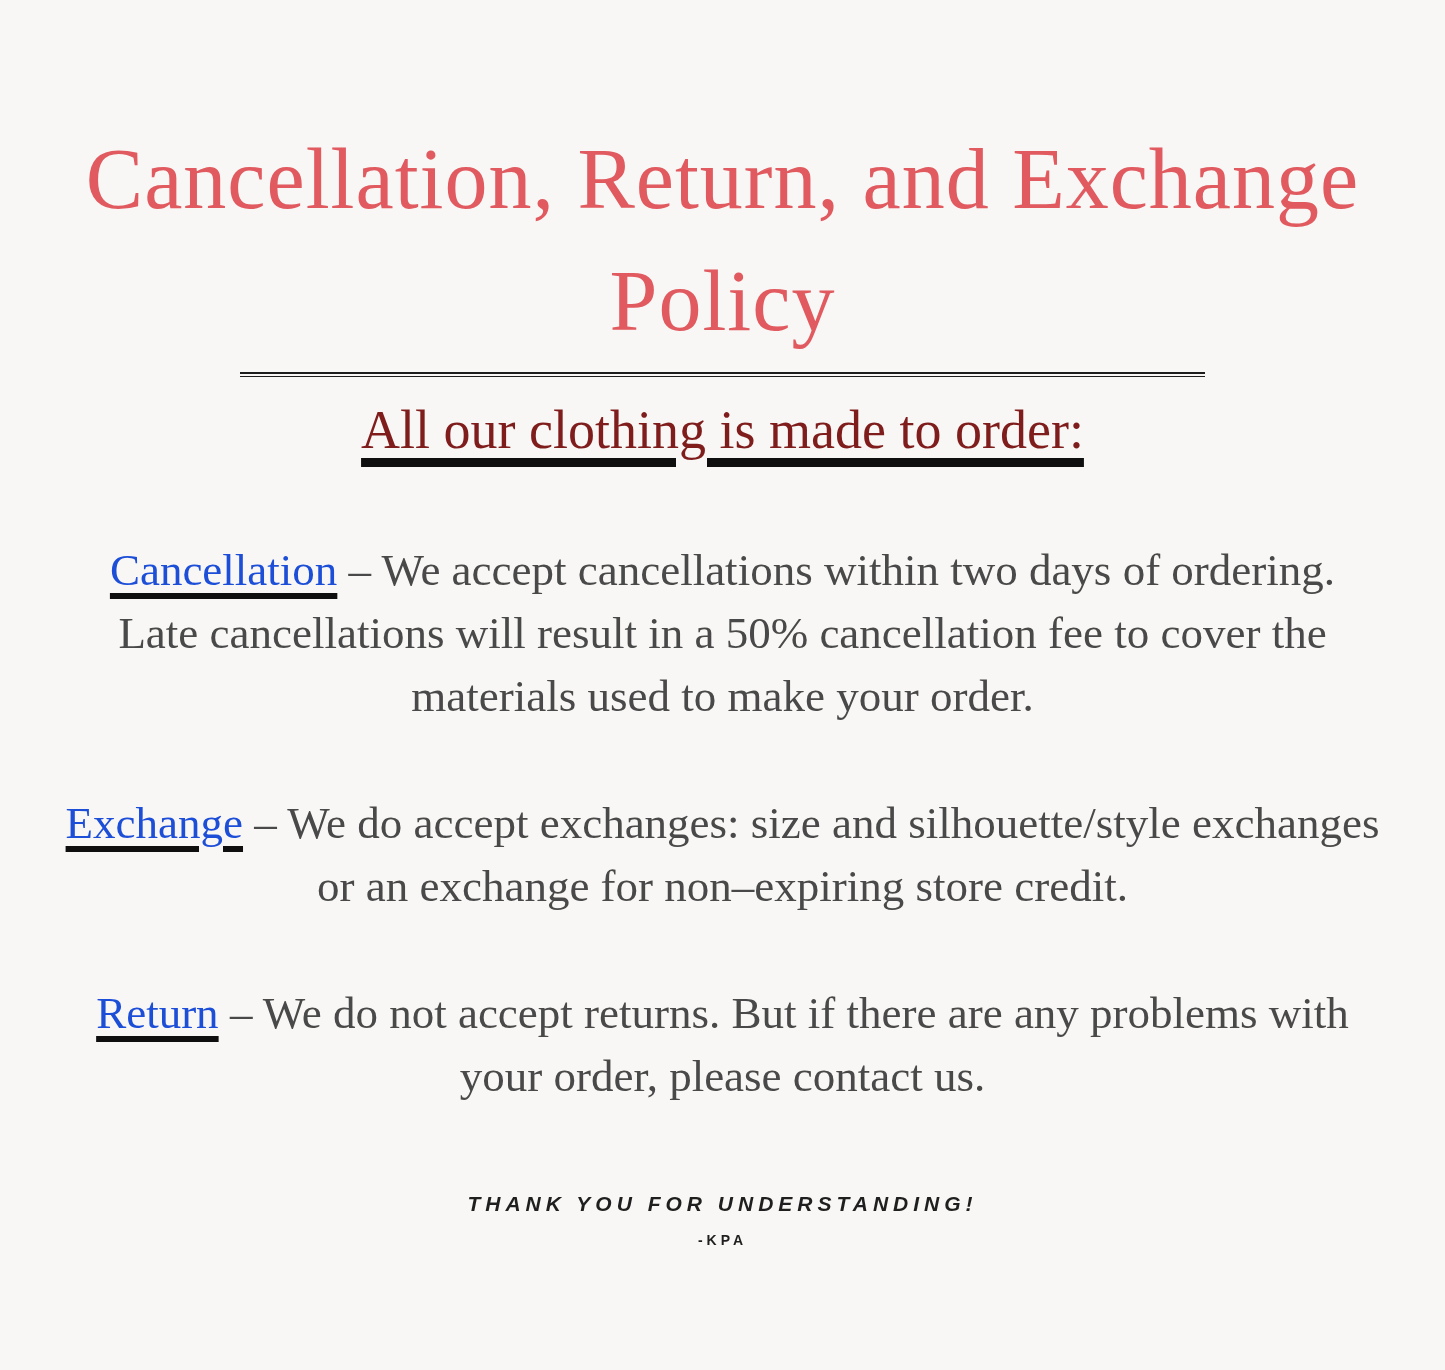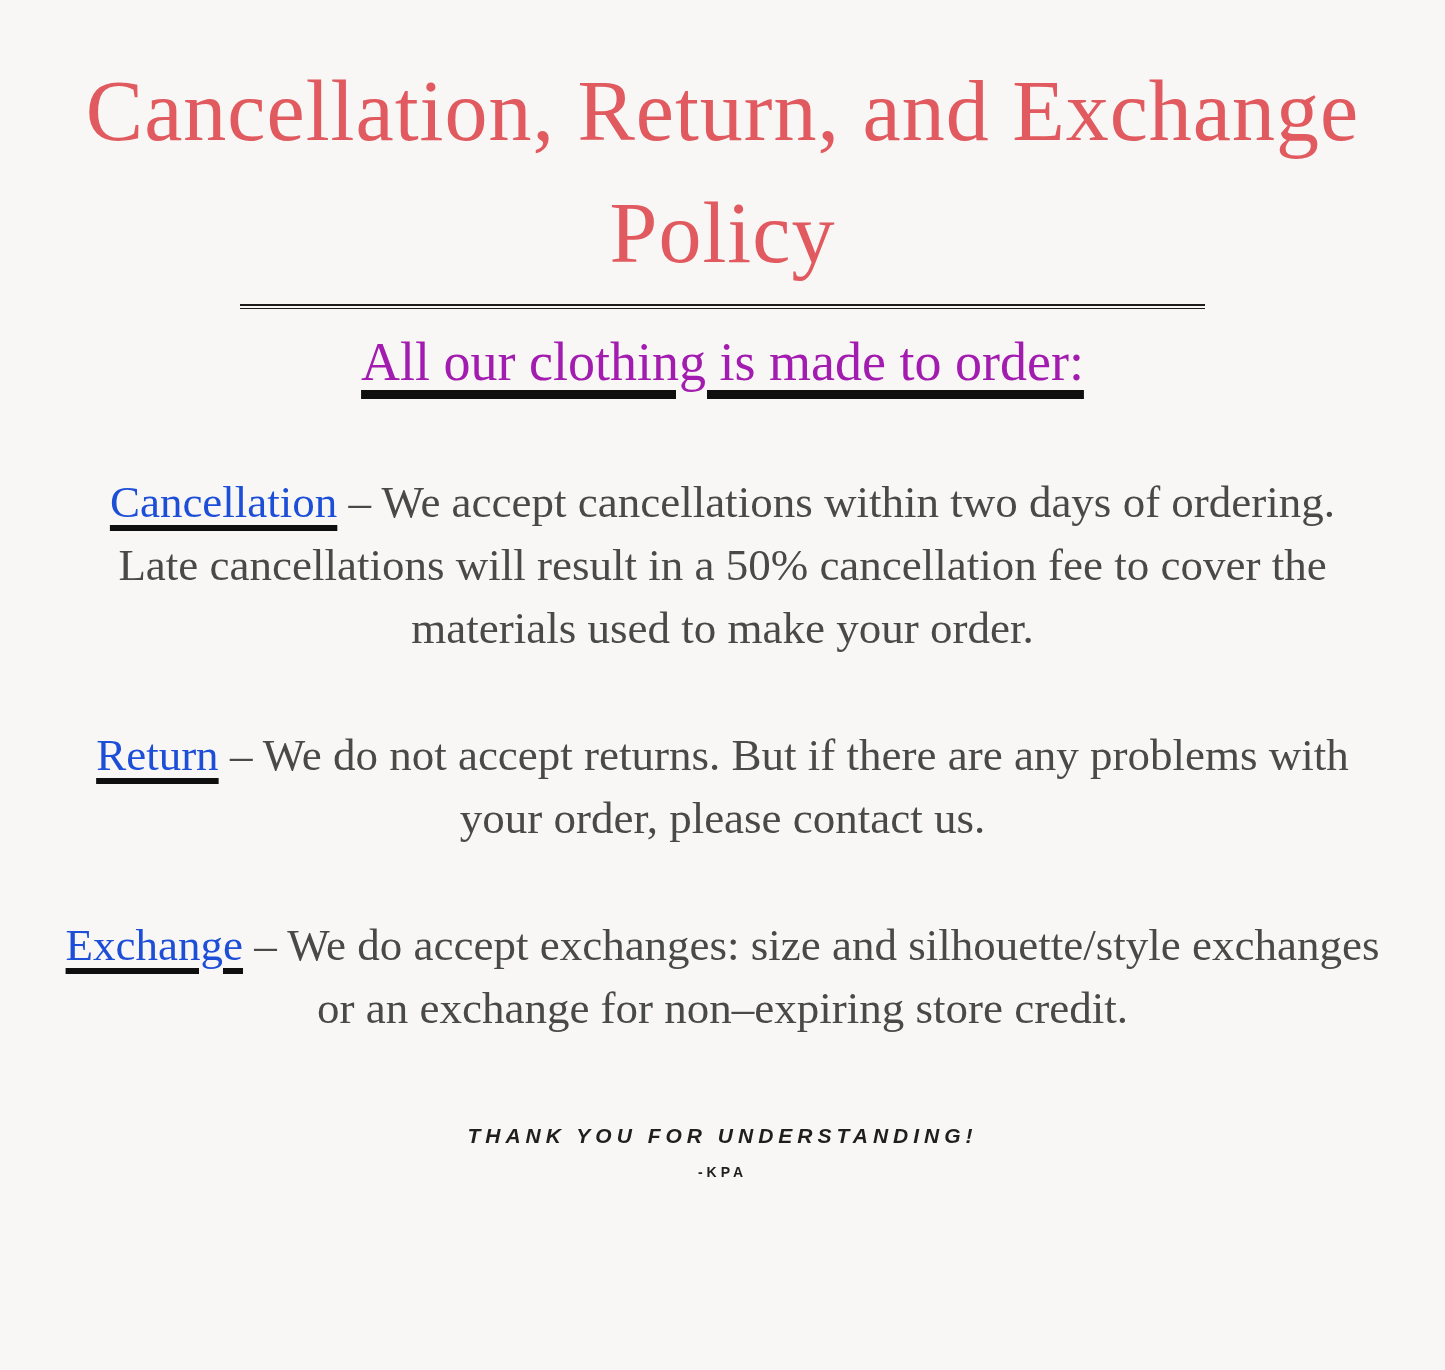--- a/index.html
+++ b/index.html
@@ -13,21 +13,21 @@
     font-family: "Liberation Serif", serif;
   }
   .poster {
     width: 1445px;
     height: 1370px;
     background: #f8f7f5;
     text-align: center;
     overflow: hidden;
   }
   .title {
-    padding-top: 50px;
+    padding-top: 118px;
     color: #e15a5f;
     font-size: 86px;
     line-height: 1.42;
     font-weight: 400;
     letter-spacing: 1px;
   }
   .title-line {
     white-space: nowrap;
   }
   .title-divider {
@@ -35,21 +35,21 @@
     margin: 10px auto 0 auto;
     border: 0;
     border-top: 2px solid #1d1d1d;
     border-bottom: 1px solid #1d1d1d;
     height: 2px;
     background: transparent;
   }
   .subtitle {
     margin: 22px auto 0 auto;
     font-size: 54px;
-    color: #a21caf;
+    color: #7f1d1d;
     text-decoration: underline;
     text-decoration-thickness: 9px;
     text-decoration-color: #0f0f0f;
     text-underline-offset: 10px;
     display: inline-block;
   }
   .policy {
     margin: 0 auto;
     font-size: 45px;
     line-height: 1.4;
@@ -104,22 +104,22 @@
   </div>
 
   <div class="title-divider"></div>
 
   <div>
     <div class="subtitle">All our clothing is made to order:</div>
   </div>
 
   <p class="policy policy-cancellation"><span class="term">Cancellation</span> <span>–</span> <span>We accept cancellations within two days of ordering. Late cancellations will result in a 50% cancellation fee to cover the materials used to make your order.</span></p>
 
+  <p class="policy policy-exchange"><span class="term">Exchange</span> <span>–</span> <span>We do accept exchanges: size and silhouette/style exchanges or an exchange for non–expiring store credit.</span></p>
+
   <p class="policy policy-return"><span class="term">Return</span> <span>–</span> <span>We do not accept returns. But if there are any problems with your order, please contact us.</span></p>
-
-  <p class="policy policy-exchange"><span class="term">Exchange</span> <span>–</span> <span>We do accept exchanges: size and silhouette/style exchanges or an exchange for non–expiring store credit.</span></p>
 
   <div class="footer">
     <div class="footer-line1">THANK YOU FOR UNDERSTANDING!</div>
     <div class="footer-line2">-KPA</div>
   </div>
 
 </div>
 
 </body></html>

